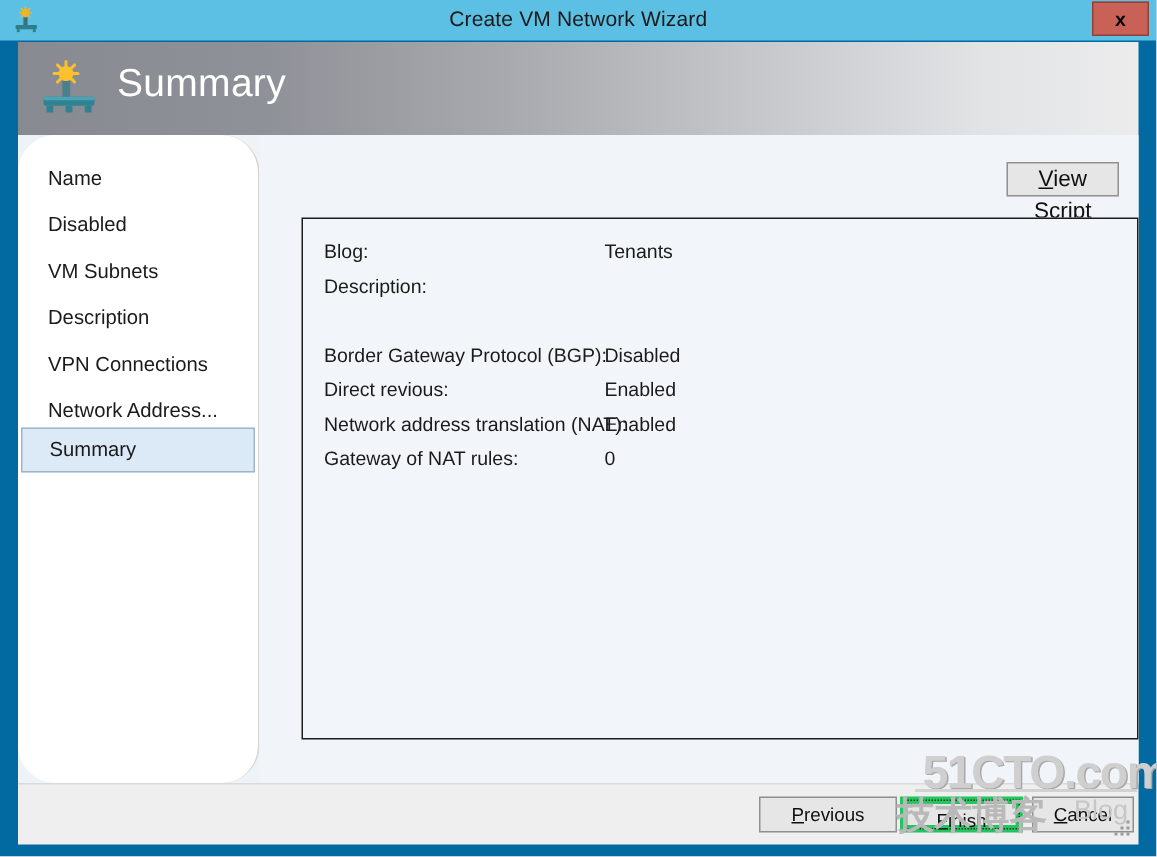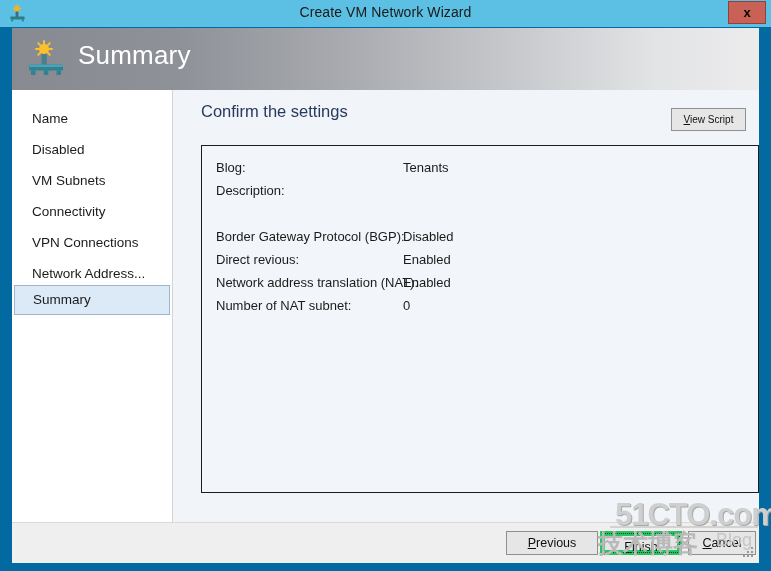--- a/index.html
+++ b/index.html
@@ -93,20 +93,21 @@
     height: 432px;
     background: #eef3f8;
   }
   #sidebar {
     position: absolute;
     left: 0; top: 0;
     width: 160px;
     height: 432px;
     background: #ffffff;
     border-right: 1px solid #d4d4d4;
+    border-radius: 25px;
   }
   .nav-item {
     position: absolute;
     left: 2px;
     width: 156px;
     height: 30px;
     line-height: 30px;
     padding-left: 18px;
     box-sizing: border-box;
     font-size: 13.5px;
@@ -135,21 +136,21 @@
     color: #28395f;
     font-family: "Liberation Sans", sans-serif;
   }
   #view-script-btn {
     position: absolute;
     right: 13px; top: 18px;
     width: 75px; height: 23px;
     background: #e6e6e6;
     border: 1px solid #919191;
     box-sizing: border-box;
-    font-size: 10px;
+    font-size: 15px;
     color: #101010;
     text-align: center;
     line-height: 21px;
     cursor: pointer;
     font-family: "Liberation Sans", sans-serif;
   }
   #view-script-btn u { text-decoration: underline; }
 
   #settings-panel {
     position: absolute;
@@ -294,49 +295,48 @@
     </div>
     <div id="banner-title">Summary</div>
   </div>
 
   <div id="body-area">
 
     <div id="sidebar">
       <div class="nav-item" style="top:14px;">Name</div>
       <div class="nav-item" style="top:45px;">Disabled</div>
       <div class="nav-item" style="top:76px;">VM Subnets</div>
-      <div class="nav-item" style="top:107px;">Connectivity</div>
+      <div class="nav-item" style="top:107px;">Description</div>
       <div class="nav-item" style="top:138px;">VPN Connections</div>
       <div class="nav-item" style="top:169px;">Network Address...</div>
       <div class="nav-item selected" style="top:195px;">Summary</div>
     </div>
 
     <div id="content">
-      <div id="content-heading">Confirm the settings</div>
 
       <div id="view-script-btn"><u>V</u>iew Script</div>
 
       <div id="settings-panel">
         <div class="setting-row" style="top:14px;">
           <span class="setting-label">Blog:</span><span class="setting-value">Tenants</span>
         </div>
         <div class="setting-row" style="top:37px;">
           <span class="setting-label">Description:</span><span class="setting-value"></span>
         </div>
         <div class="setting-row" style="top:83px;">
           <span class="setting-label">Border Gateway Protocol (BGP):</span><span class="setting-value">Disabled</span>
         </div>
         <div class="setting-row" style="top:106px;">
           <span class="setting-label">Direct revious:</span><span class="setting-value">Enabled</span>
         </div>
         <div class="setting-row" style="top:129px;">
           <span class="setting-label">Network address translation (NAT):</span><span class="setting-value">Enabled</span>
         </div>
         <div class="setting-row" style="top:152px;">
-          <span class="setting-label">Number of NAT subnet:</span><span class="setting-value">0</span>
+          <span class="setting-label">Gateway of NAT rules:</span><span class="setting-value">0</span>
         </div>
       </div>
     </div>
   </div>
 
   <div id="footer">
     <div class="footer-btn" id="btn-previous"><u>P</u>revious</div>
     <div class="footer-btn" id="btn-finish"><u>F</u>inish</div>
     <div class="footer-btn" id="btn-cancel"><u>C</u>ancel</div>
 

